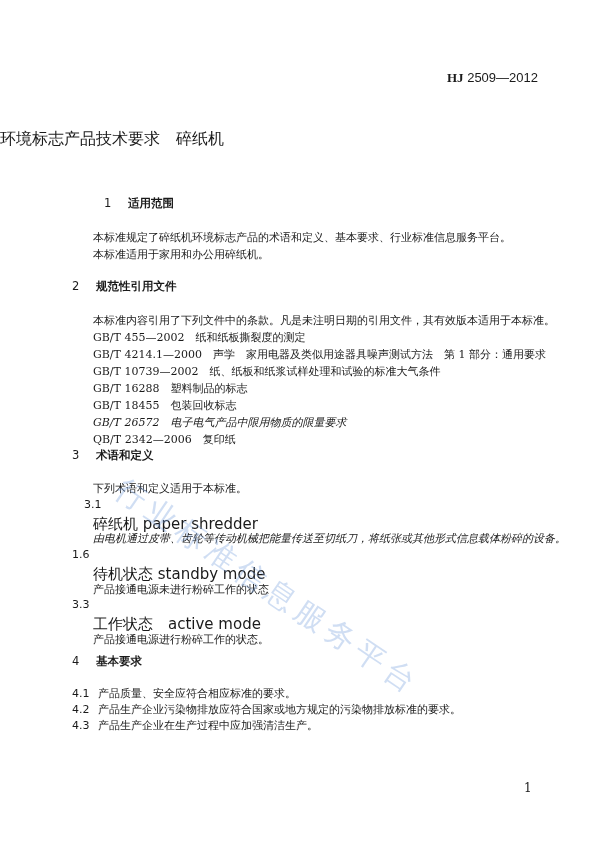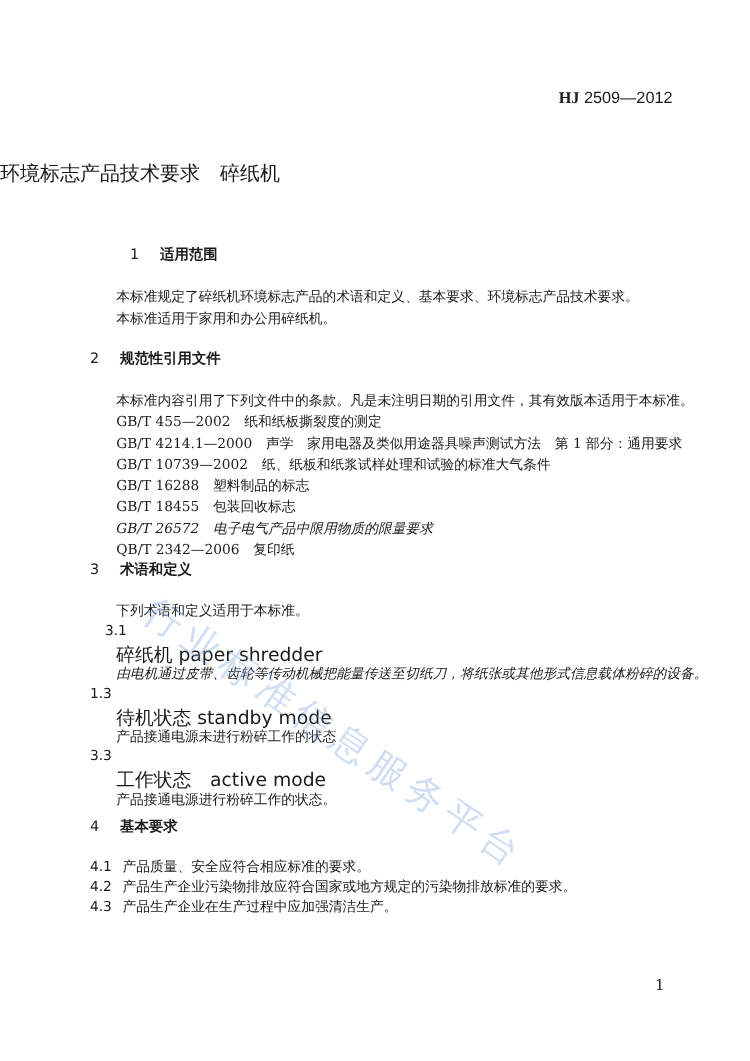--- a/index.html
+++ b/index.html
@@ -18,41 +18,41 @@
   .watermark { position: absolute; left: 130px; top: 470px; transform: rotate(34deg); transform-origin: 0 0; font-size: 30px; color: rgba(120,160,220,0.35); letter-spacing: 6px; white-space: nowrap; font-family: "DejaVu Sans", sans-serif; pointer-events: none; }
 </style>
 </head>
 <body>
 
 <div class="abs std-code"><b>HJ</b><span> 2509—2012</span></div>
 
 <div class="abs title sans">环境标志产品技术要求　碎纸机</div>
 
 <div class="abs h1 sans" style="left:84px; top:196px;margin-left:20px;"><span class="num">1</span><span>适用范围</span></div>
-<div class="abs p" style="left:93px; top:230px;">本标准规定了碎纸机环境标志产品的术语和定义、基本要求、环境标志产品技术要求。</div>
+<div class="abs p" style="left:93px; top:230px;">本标准规定了碎纸机环境标志产品的术语和定义、基本要求、行业标准信息服务平台。</div>
 <div class="abs p" style="left:93px; top:247px;text-align:right;">本标准适用于家用和办公用碎纸机。</div>
 
 <div class="abs h1 sans" style="left:72px; top:279px;"><span class="num">2</span><span>规范性引用文件</span></div>
 <div class="abs p" style="left:93px; top:313px;">本标准内容引用了下列文件中的条款。凡是未注明日期的引用文件，其有效版本适用于本标准。</div>
 <div class="abs p" style="left:93px; top:330px;">GB/T 455—2002　纸和纸板撕裂度的测定</div>
 <div class="abs p" style="left:93px; top:347px;">GB/T 4214.1—2000　声学　家用电器及类似用途器具噪声测试方法　第 1 部分：通用要求</div>
 <div class="abs p" style="left:93px; top:364px;">GB/T 10739—2002　纸、纸板和纸浆试样处理和试验的标准大气条件</div>
 <div class="abs p" style="left:93px; top:381px;">GB/T 16288　塑料制品的标志</div>
 <div class="abs p" style="left:93px; top:398px;">GB/T 18455　包装回收标志</div>
 <div class="abs p" style="left:93px; top:415px;font-style:italic;">GB/T 26572　电子电气产品中限用物质的限量要求</div>
 <div class="abs p" style="left:93px; top:432px;">QB/T 2342—2006　复印纸</div>
 
 <div class="abs h1 sans" style="left:72px; top:448px;"><span class="num">3</span><span>术语和定义</span></div>
 <div class="abs p" style="left:93px; top:481px;">下列术语和定义适用于本标准。</div>
 
 <div class="abs clause-num sans" style="left:84px; top:498px;">3.1</div>
 <div class="abs term sans" style="left:93px; top:515px;">碎纸机  paper shredder</div>
 <div class="abs p" style="left:93px; top:531px;font-style:italic;">由电机通过皮带、齿轮等传动机械把能量传送至切纸刀，将纸张或其他形式信息载体粉碎的设备。</div>
 
-<div class="abs clause-num sans" style="left:72px; top:548px;">1.3</div>
+<div class="abs clause-num sans" style="left:72px; top:548px;">1.6</div>
 <div class="abs term sans" style="left:93px; top:565px;">待机状态  standby mode</div>
 <div class="abs p" style="left:93px; top:582px;">产品接通电源未进行粉碎工作的状态</div>
 
 <div class="abs clause-num sans" style="left:72px; top:598px;">3.3</div>
 <div class="abs term sans" style="left:93px; top:615px;">工作状态　active mode</div>
 <div class="abs p" style="left:93px; top:632px;">产品接通电源进行粉碎工作的状态。</div>
 
 <div class="abs h1 sans" style="left:72px; top:654px;"><span class="num">4</span><span>基本要求</span></div>
 
 <div class="abs p" style="left:72px; top:686px;"><span class="sans" style="display:inline-block;width:26px;">4.1</span><span>产品质量、安全应符合相应标准的要求。</span></div>

